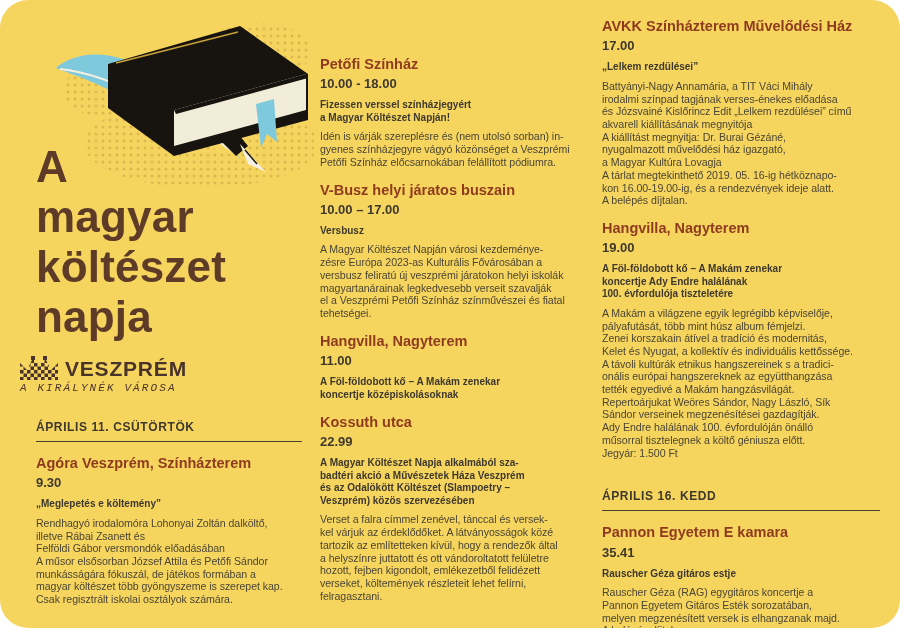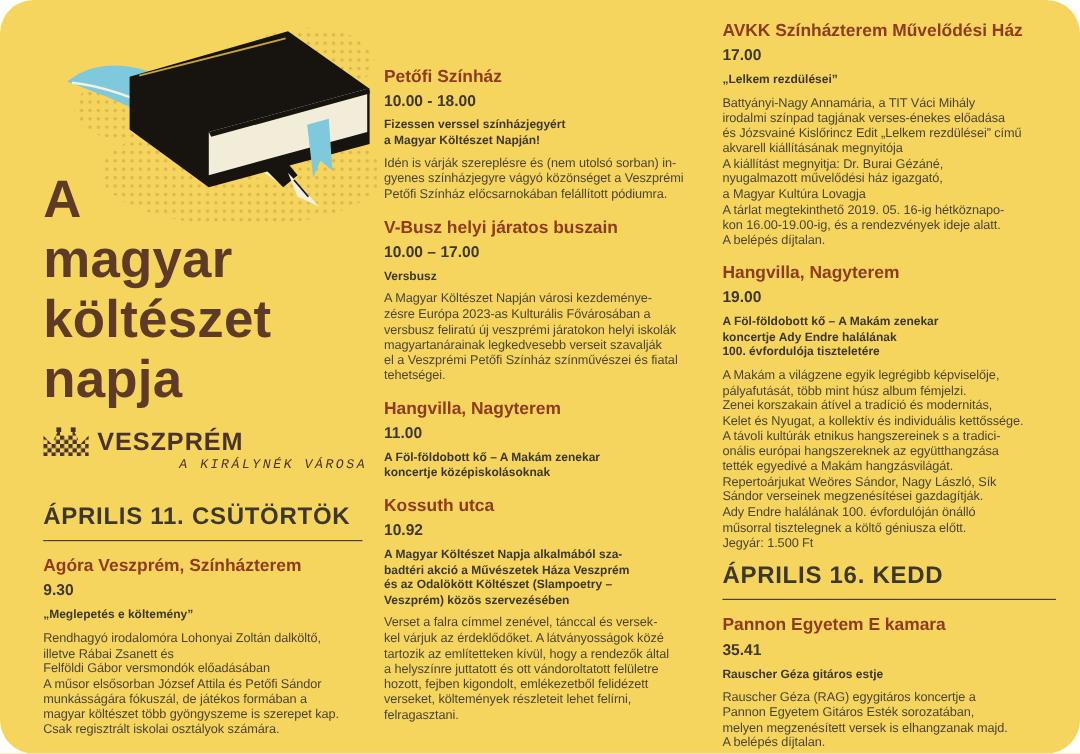--- a/index.html
+++ b/index.html
@@ -11,37 +11,37 @@
   .poster{
     position:absolute;inset:0;background:#F6D55F;border-radius:28px;overflow:hidden;
   }
   
   .illustration{position:absolute;left:52px;top:6px;width:262px;height:190px;}
   .main-title{
     position:absolute;left:36px;top:142px;width:270px;margin:0;
     font-size:44px;line-height:1.14;font-weight:bold;color:#5E3B26;
     white-space:pre-line;letter-spacing:0.2px;
   }
-  .logo{position:absolute;left:36px;top:356px;width:270px;text-align:right;}
+  .logo{position:absolute;left:20px;top:356px;width:270px;}
   .logo-row{display:flex;align-items:center;gap:7px;}
   .logo-name{font-size:21px;font-weight:bold;color:#4A332A;letter-spacing:0.8px;}
   .logo-tagline{
     font-family:Liberation Mono, monospace;font-style:italic;
     font-size:11px;letter-spacing:2.1px;color:#4A332A;margin-top:1px;
   }
   
   .col{position:absolute;}
   .col-left{left:36px;top:420px;width:266px;}
   .col-mid{left:320px;top:56px;width:272px;}
   .col-right{left:602px;top:18px;width:278px;}
   .day-heading{
-    font-size:20px;color:#3E382C;letter-spacing:0.6px;
+    font-size:12px;color:#3E382C;letter-spacing:0.6px;
     padding-bottom:7px;border-bottom:1.5px solid #45402F;margin:0 0 4px 0;
   }
-  .day-heading.later{margin-top:10px;}
+  .day-heading.later{margin-top:30px;}
   .venue{font-size:14.5px;font-weight:bold;color:#8E3B1F;margin:13px 0 3px 0;line-height:1.2;}
   .event:first-child .venue{margin-top:0;}
   .time{font-size:13px;font-weight:bold;color:#3E382C;margin:0 0 8px 0;}
   .etitle{
     font-size:10px;font-weight:bold;color:#3E382C;line-height:1.25;
     margin:0 0 6px 0;white-space:pre-line;
   }
   .body{
     font-size:10.6px;color:#4B4534;line-height:1.2;margin:0 0 4px 0;
     white-space:pre-line;letter-spacing:-0.05px;
@@ -151,21 +151,21 @@
 
     <section class="event">
       <h3 class="venue">Hangvilla, Nagyterem</h3>
       <div class="time">11.00</div>
       <h4 class="etitle">A Föl-földobott kő – A Makám zenekar
 koncertje középiskolásoknak</h4>
     </section>
 
     <section class="event">
       <h3 class="venue">Kossuth utca</h3>
-      <div class="time">10.92</div>
+      <div class="time">22.99</div>
       <h4 class="etitle">A Magyar Költészet Napja alkalmából sza-
 badtéri akció a Művészetek Háza Veszprém
 és az Odalökött Költészet (Slampoetry –
 Veszprém) közös szervezésében</h4>
       <p class="body">Verset a falra címmel zenével, tánccal és versek-
 kel várjuk az érdeklődőket. A látványosságok közé
 tartozik az említetteken kívül, hogy a rendezők által
 a helyszínre juttatott és ott vándoroltatott felületre
 hozott, fejben kigondolt, emlékezetből felidézett
 verseket, költemények részleteit lehet felírni,

